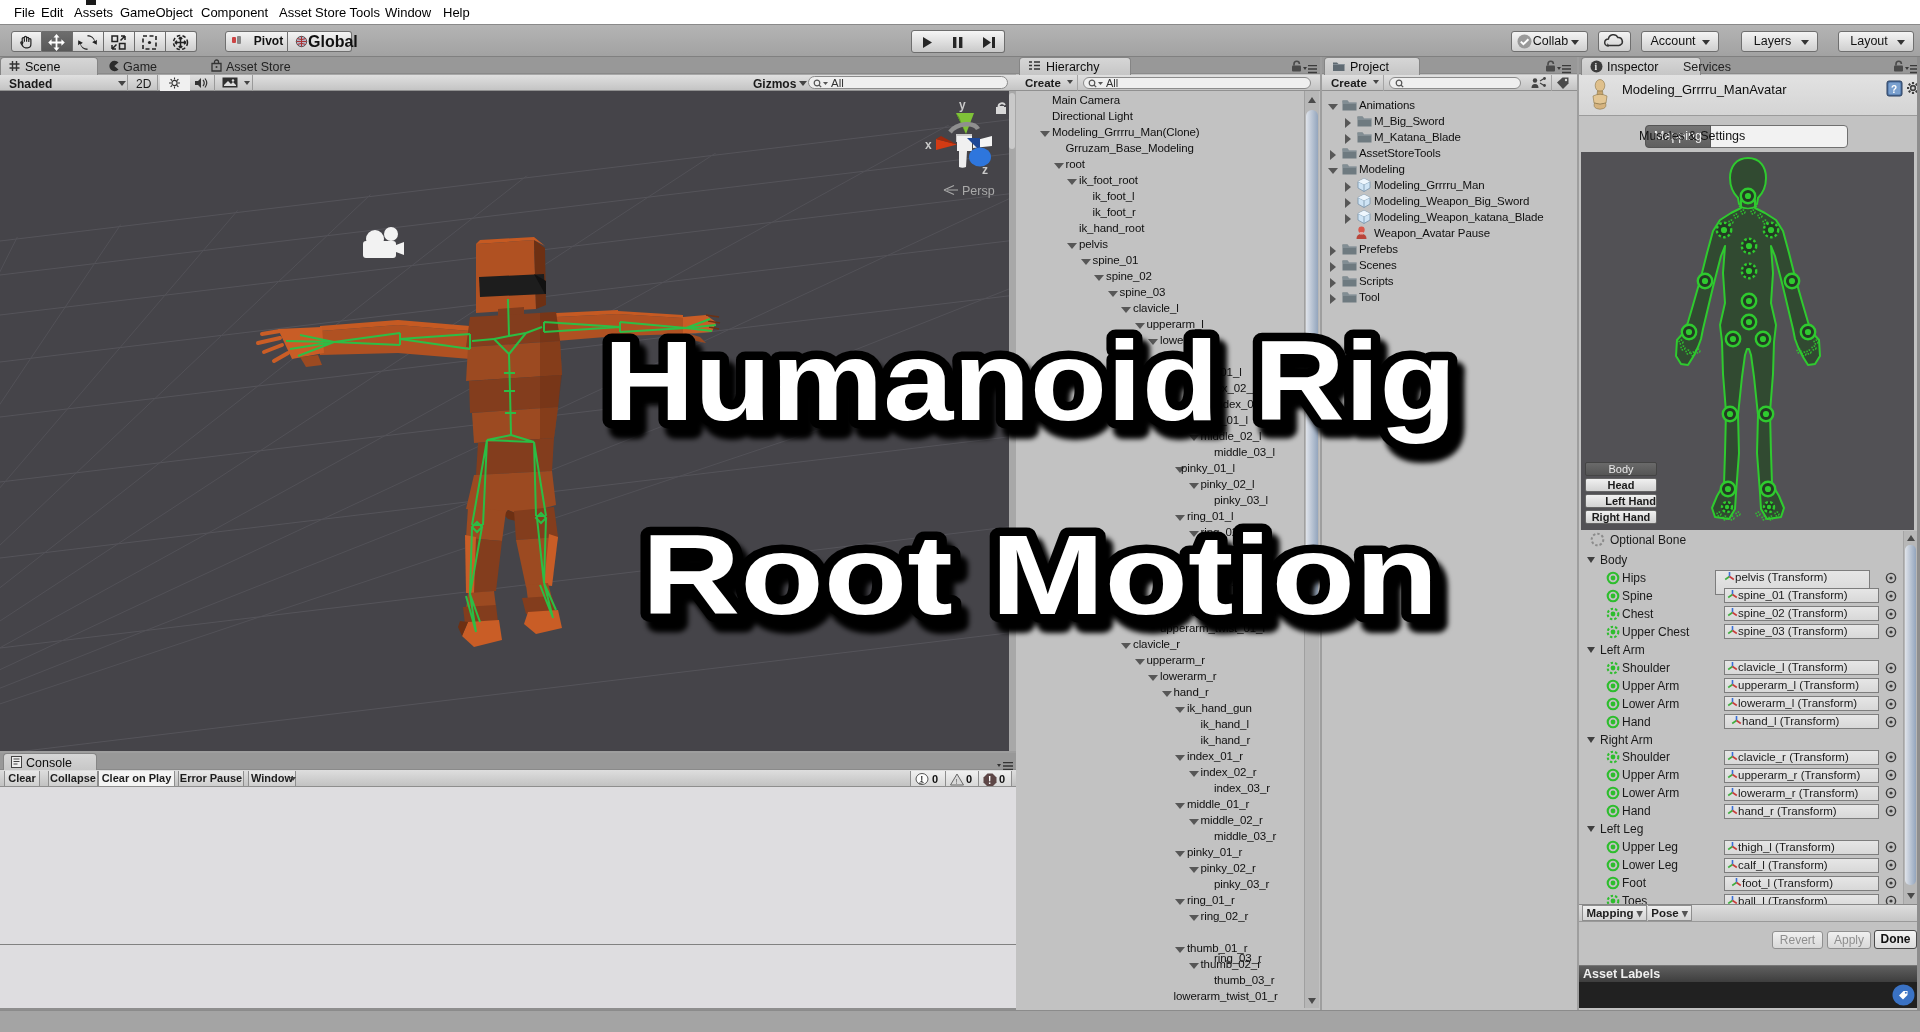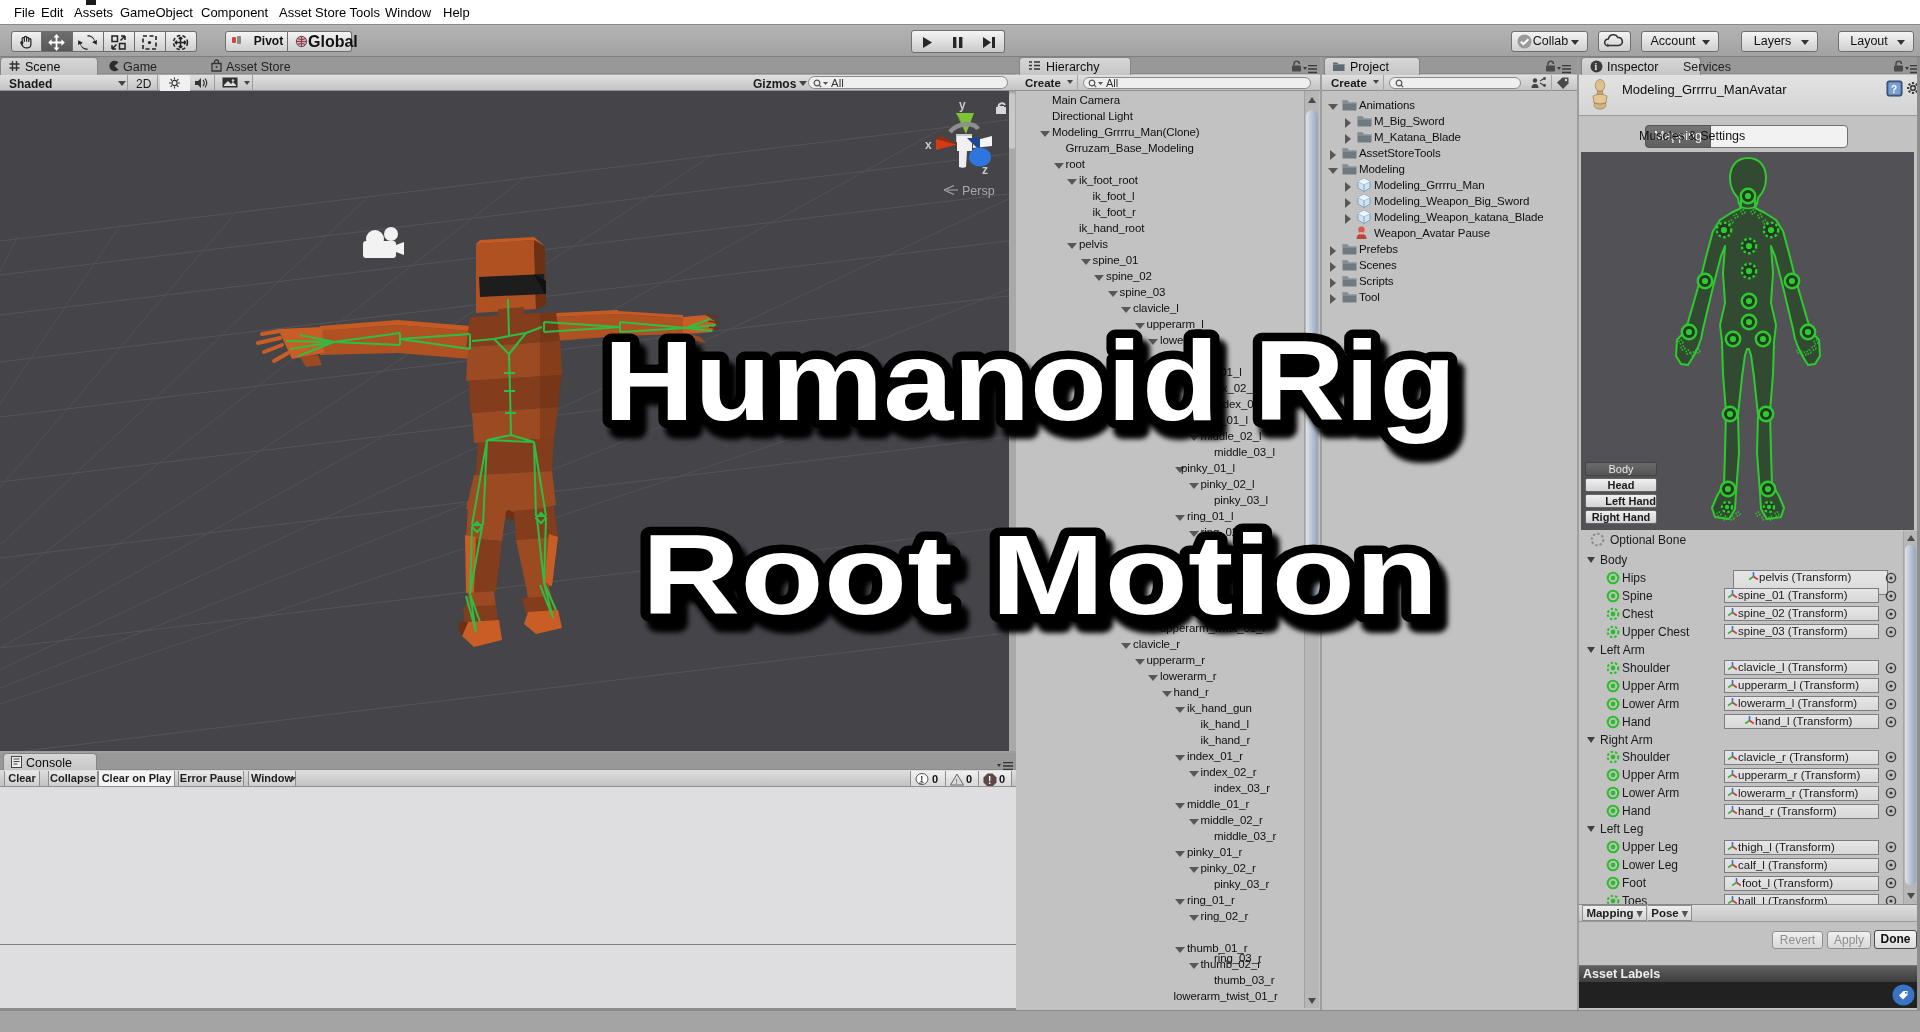--- a/index.html
+++ b/index.html
@@ -664,21 +664,21 @@
       <circle cx="7.5" cy="7.5" r="5.8" fill="none" stroke="#8a8a8a" stroke-width="2" stroke-dasharray="2.4,2"></circle>
     </svg>
 <div class="abs" style="left:1579px;top:528px;width:325px;height:376px;overflow:hidden">
 <span class="abs" style="left:8px;top:29px;width:0;height:0;border-left:4.5px solid transparent;border-right:4.5px solid transparent;border-top:6px solid #3f3f3f"></span>
 <div class="txt" style="left:21px;top:25px;font-size:12px;color:#1a1a1a">Body</div>
 <svg class="abs" style="left:27px;top:42.950000000000045px" width="14" height="14">
         <circle cx="7" cy="7" r="5.3" fill="none" stroke="#2dbd2d" stroke-width="2.1"></circle>
         <circle cx="7" cy="7" r="2.4" fill="#2dbd2d"></circle>
       </svg>
 <div class="txt" style="left:43px;top:42.950000000000045px;font-size:12px;color:#1a1a1a">Hips</div>
-<div class="abs" style="left:154px;top:42.450000000000045px;width:155px;height:25px;background:linear-gradient(#e6e6e6,#d8d8d8);border:1px solid #7d7d7d;font-size:11.5px;color:#1a1a1a;padding-left:14px;white-space:nowrap"><svg width="11" height="11" style="vertical-align:-1px">
+<div class="abs" style="left:136px;top:42.450000000000045px;width:155px;height:25px;background:linear-gradient(#e6e6e6,#d8d8d8);border:1px solid #7d7d7d;font-size:11.5px;color:#1a1a1a;padding-left:8px;white-space:nowrap"><svg width="11" height="11" style="vertical-align:-1px">
           <path d="M5.5 5.5 L5.5 1" stroke="#3a6fd8" stroke-width="1.6"></path>
           <path d="M5.5 5.5 L1.2 8.5" stroke="#3fae3f" stroke-width="1.6"></path>
           <path d="M5.5 5.5 L9.8 8.5" stroke="#c83c3c" stroke-width="1.6"></path>
         </svg>pelvis (Transform)</div>
 <svg class="abs" style="left:306px;top:43.950000000000045px" width="12" height="12">
         <circle cx="6" cy="6" r="4.6" fill="none" stroke="#3d3d3d" stroke-width="1.4"></circle>
         <circle cx="6" cy="6" r="1.6" fill="#3d3d3d"></circle>
       </svg>
 <svg class="abs" style="left:27px;top:60.90000000000009px" width="14" height="14">
         <circle cx="7" cy="7" r="5.3" fill="none" stroke="#2dbd2d" stroke-width="2.1"></circle>
@@ -764,21 +764,21 @@
         </svg>lowerarm_l (Transform)</div>
 <svg class="abs" style="left:306px;top:169.60000000000036px" width="12" height="12">
         <circle cx="6" cy="6" r="4.6" fill="none" stroke="#3d3d3d" stroke-width="1.4"></circle>
         <circle cx="6" cy="6" r="1.6" fill="#3d3d3d"></circle>
       </svg>
 <svg class="abs" style="left:27px;top:186.5500000000004px" width="14" height="14">
         <circle cx="7" cy="7" r="5.3" fill="none" stroke="#2dbd2d" stroke-width="2.1"></circle>
         <circle cx="7" cy="7" r="2.4" fill="#2dbd2d"></circle>
       </svg>
 <div class="txt" style="left:43px;top:186.5500000000004px;font-size:12px;color:#1a1a1a">Hand</div>
-<div class="abs" style="left:145px;top:186.0500000000004px;width:155px;height:15px;background:linear-gradient(#e6e6e6,#d8d8d8);border:1px solid #7d7d7d;font-size:11.5px;color:#1a1a1a;padding-left:19px;white-space:nowrap"><svg width="11" height="11" style="vertical-align:-1px">
+<div class="abs" style="left:145px;top:186.0500000000004px;width:155px;height:15px;background:linear-gradient(#e6e6e6,#d8d8d8);border:1px solid #7d7d7d;font-size:11.5px;color:#1a1a1a;padding-left:6px;white-space:nowrap"><svg width="11" height="11" style="vertical-align:-1px">
           <path d="M5.5 5.5 L5.5 1" stroke="#3a6fd8" stroke-width="1.6"></path>
           <path d="M5.5 5.5 L1.2 8.5" stroke="#3fae3f" stroke-width="1.6"></path>
           <path d="M5.5 5.5 L9.8 8.5" stroke="#c83c3c" stroke-width="1.6"></path>
         </svg>hand_l (Transform)</div>
 <svg class="abs" style="left:306px;top:187.5500000000004px" width="12" height="12">
         <circle cx="6" cy="6" r="4.6" fill="none" stroke="#3d3d3d" stroke-width="1.4"></circle>
         <circle cx="6" cy="6" r="1.6" fill="#3d3d3d"></circle>
       </svg>
 <span class="abs" style="left:8px;top:208.50000000000045px;width:0;height:0;border-left:4.5px solid transparent;border-right:4.5px solid transparent;border-top:6px solid #3f3f3f"></span>
 <div class="txt" style="left:21px;top:204.50000000000045px;font-size:12px;color:#1a1a1a">Right Arm</div>

